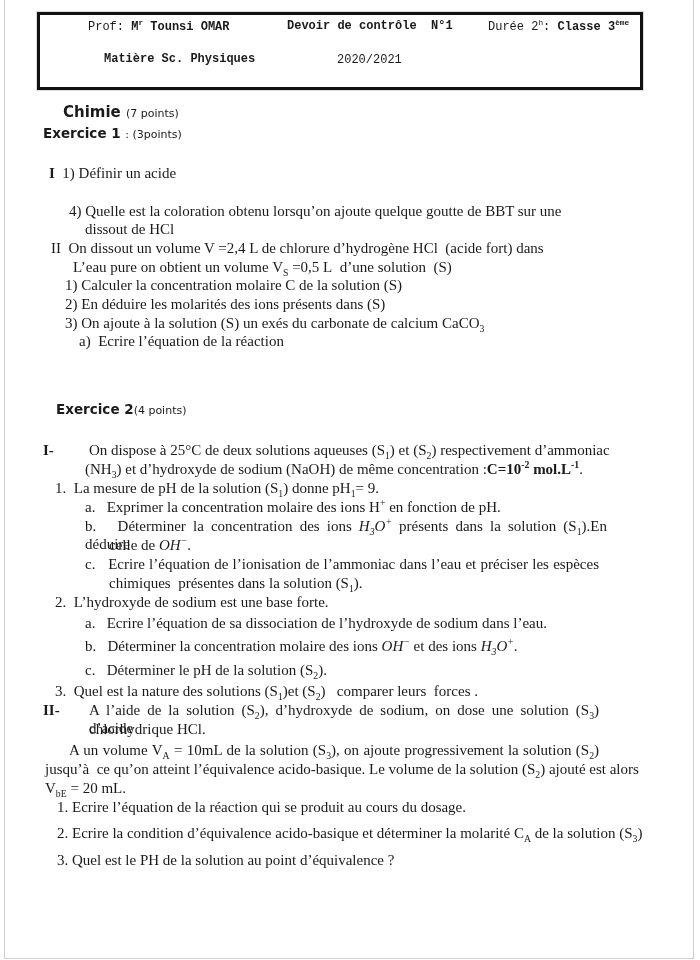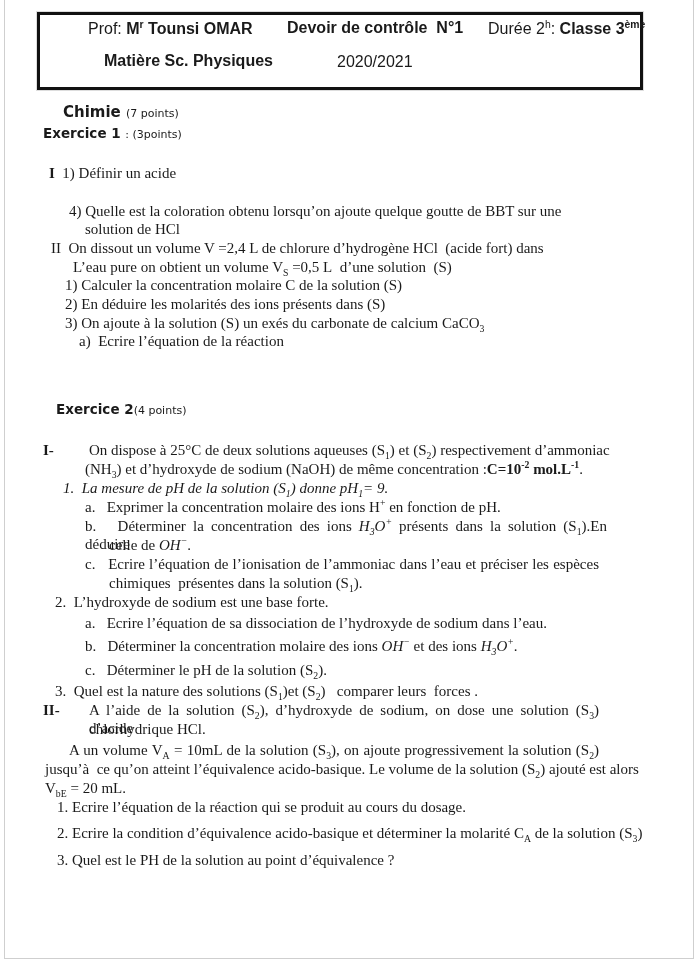--- a/index.html
+++ b/index.html
@@ -1,19 +1,19 @@
 <!DOCTYPE html>
 <html><head>
 <meta charset="utf-8">
 <style>
   html,body{margin:0;padding:0;background:#fff;}
   body{width:700px;height:960px;position:relative;overflow:hidden;font-family:"Liberation Serif",serif;color:#1a1a1a;}
   .page{position:absolute;left:4px;top:0;width:688px;height:958px;border-left:1px solid #cfcfcf;border-right:1px solid #cfcfcf;border-bottom:1px solid #cfcfcf;background:#fff;}
   .hdr{position:absolute;left:32px;top:12px;width:600px;height:72px;border:3px solid #111;box-shadow:0 0 0 1px #ddd;}
-  .hdr span{position:absolute;font-family:Liberation Sans, sans-serif;font-size:16px;white-space:nowrap;}
+  .hdr span{position:absolute;font-family:Liberation Mono, monospace;font-size:12px;white-space:nowrap;}
   .h-prof{left:48px;top:5px;}
   .h-title{left:247px;top:4px;font-weight:bold;}
   .h-dur{left:448px;top:5px;}
   .h-mat{left:64px;top:37px;font-weight:bold;}
   .h-year{left:297px;top:38px;}
   sup,sub{font-size:65%;line-height:0;}
   .sec{position:absolute;font-family:"DejaVu Sans",sans-serif;white-space:nowrap;}
   .chimie{left:58px;top:103px;font-size:15px;font-weight:bold;}
   .chimie small,.ex small{font-weight:normal;font-size:11px;text-align:right;}
   .ex{font-size:13.5px;font-weight:bold;}
@@ -33,34 +33,34 @@
     <span class="h-dur">Durée 2<sup>h</sup>: <b>Classe 3<sup>ème</sup></b></span>
     <span class="h-mat">Matière Sc. Physiques</span>
     <span class="h-year">2020/2021</span>
   </div>
 
   <div class="sec chimie">Chimie <small>(7 points)</small></div>
   <div class="sec ex ex1">Exercice 1 <small>: (3points)</small></div>
 
   <div class="ln" style="left:44px;top:164px;"><b>I</b>&nbsp; 1) Définir un acide</div>
   <div class="ln" style="left:64px;top:202px;">4) Quelle est la coloration obtenu lorsqu’on ajoute quelque goutte de BBT sur une</div>
-  <div class="ln" style="left:80px;top:220px;">solution de HCl</div>
+  <div class="ln" style="left:80px;top:220px;">dissout de HCl</div>
   <div class="ln" style="left:46px;top:239px;">II&nbsp; On dissout un volume V =2,4 L de chlorure d’hydrogène HCl&nbsp; (acide fort) dans</div>
   <div class="ln" style="left:68px;top:258px;">L’eau pure on obtient un volume V<sub>S</sub> =0,5 L&nbsp; d’une solution&nbsp; (S)</div>
   <div class="ln" style="left:60px;top:276px;">1) Calculer la concentration molaire C de la solution (S)</div>
   <div class="ln" style="left:60px;top:295px;">2) En déduire les molarités des ions présents dans (S)</div>
   <div class="ln" style="left:60px;top:314px;">3) On ajoute à la solution (S) un exés du carbonate de calcium CaCO<sub>3</sub></div>
   <div class="ln" style="left:74px;top:332px;">a)&nbsp; Ecrire l’équation de la réaction</div>
 
   <div class="sec ex ex2">Exercice 2<small>(4 points)</small></div>
 
   <div class="ln" style="left:38px;top:441px;"><b>I-</b></div>
   <div class="ln" style="left:84px;top:441px;">On dispose à 25°C de deux solutions aqueuses (S<sub>1</sub>) et (S<sub>2</sub>) respectivement d’ammoniac</div>
   <div class="ln" style="left:80px;top:460px;">(NH<sub>3</sub>) et d’hydroxyde de sodium (NaOH) de même concentration :<b>C=10<sup>-2</sup> mol.L<sup>-1</sup></b>.</div>
-  <div class="ln" style="left:58px;top:479px;font-style:italic;">1.&nbsp; La mesure de pH de la solution (S<sub>1</sub>) donne pH<sub>1</sub>= 9.</div>
+  <div class="ln" style="left:50px;top:479px;">1.&nbsp; La mesure de pH de la solution (S<sub>1</sub>) donne pH<sub>1</sub>= 9.</div>
   <div class="ln" style="left:80px;top:498px;">a.&nbsp;&nbsp; Exprimer la concentration molaire des ions H<sup>+</sup> en fonction de pH.</div>
   <div class="ln j" style="left:80px;top:517px;width:522px;">b.&nbsp;&nbsp; Déterminer la concentration des ions <i>H<sub>3</sub>O<sup>+</sup></i> présents dans la solution (S<sub>1</sub>).En déduire</div>
   <div class="ln" style="left:104px;top:536px;">celle de <i>OH<sup>−</sup></i>.</div>
   <div class="ln j" style="left:80px;top:555px;width:514px;">c.&nbsp;&nbsp; Ecrire l’équation de l’ionisation de l’ammoniac dans l’eau et préciser les espèces</div>
   <div class="ln" style="left:104px;top:574px;">chimiques&nbsp; présentes dans la solution (S<sub>1</sub>).</div>
   <div class="ln" style="left:50px;top:593px;">2.&nbsp; L’hydroxyde de sodium est une base forte.</div>
   <div class="ln" style="left:80px;top:614px;">a.&nbsp;&nbsp; Ecrire l’équation de sa dissociation de l’hydroxyde de sodium dans l’eau.</div>
   <div class="ln" style="left:80px;top:637px;">b.&nbsp;&nbsp; Déterminer la concentration molaire des ions <i>OH<sup>−</sup></i> et des ions <i>H<sub>3</sub>O<sup>+</sup></i>.</div>
   <div class="ln" style="left:80px;top:661px;">c.&nbsp;&nbsp; Déterminer le pH de la solution (S<sub>2</sub>).</div>
   <div class="ln" style="left:50px;top:682px;">3.&nbsp; Quel est la nature des solutions (S<sub>1</sub>)et (S<sub>2</sub>)&nbsp;&nbsp; comparer leurs&nbsp; forces .</div>

